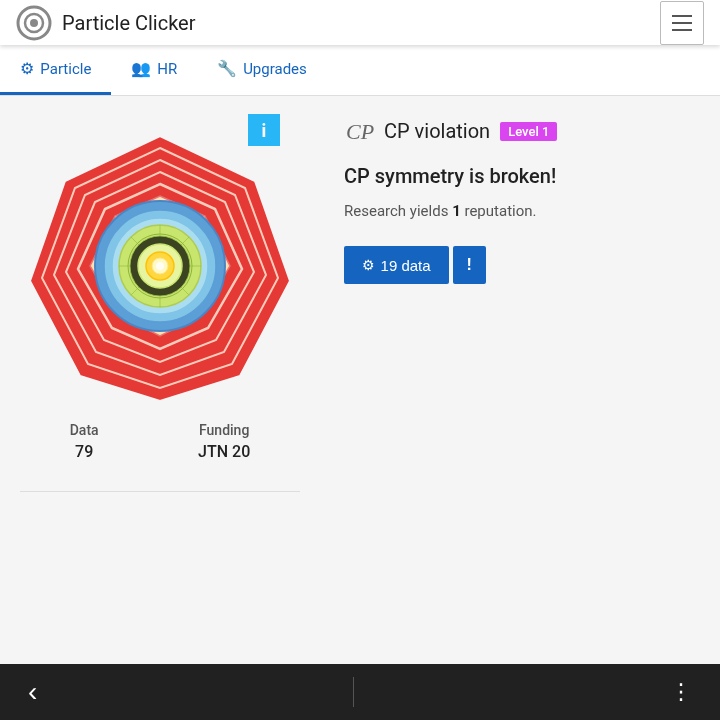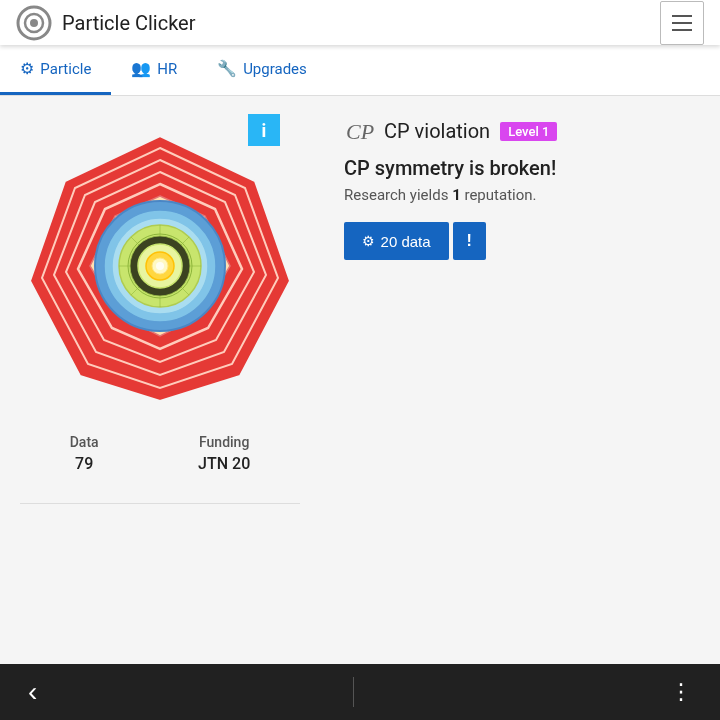--- a/index.html
+++ b/index.html
@@ -134,21 +134,21 @@
     .particle-svg {
       width: 280px;
       height: 280px;
     }
 
     
     .stats-row {
       display: flex;
       width: 300px;
       justify-content: space-around;
-      margin-top: 28px;
+      margin-top: 16px;
       padding: 0 10px;
     }
     .stat-item {
       text-align: center;
     }
     .stat-label {
       font-size: 14px;
       color: #555;
       font-weight: 500;
     }
@@ -172,21 +172,21 @@
       flex: 1;
       padding: 20px 24px;
       background: #f5f5f5;
       display: flex;
       flex-direction: column;
     }
 
     .research-item {
       display: flex;
       flex-direction: column;
-      gap: 4px;
+      gap: 12px;
     }
 
     .research-header {
       display: flex;
       align-items: center;
       gap: 10px;
     }
 
     .research-icon {
       font-size: 22px;
@@ -409,21 +409,21 @@
 
       <div class="research-yield">
         <span>Research yields</span>
         <strong>1</strong>
         <span>reputation.</span>
       </div>
 
       <div class="action-row">
         <button class="data-btn">
           <span class="data-btn-icon">⚙</span>
-          <span>20 data</span>
+          <span>19 data</span>
         </button>
         <button class="warning-btn">
           <span>!</span>
         </button>
       </div>
 
     </div>
   </div>
 
 </div>

